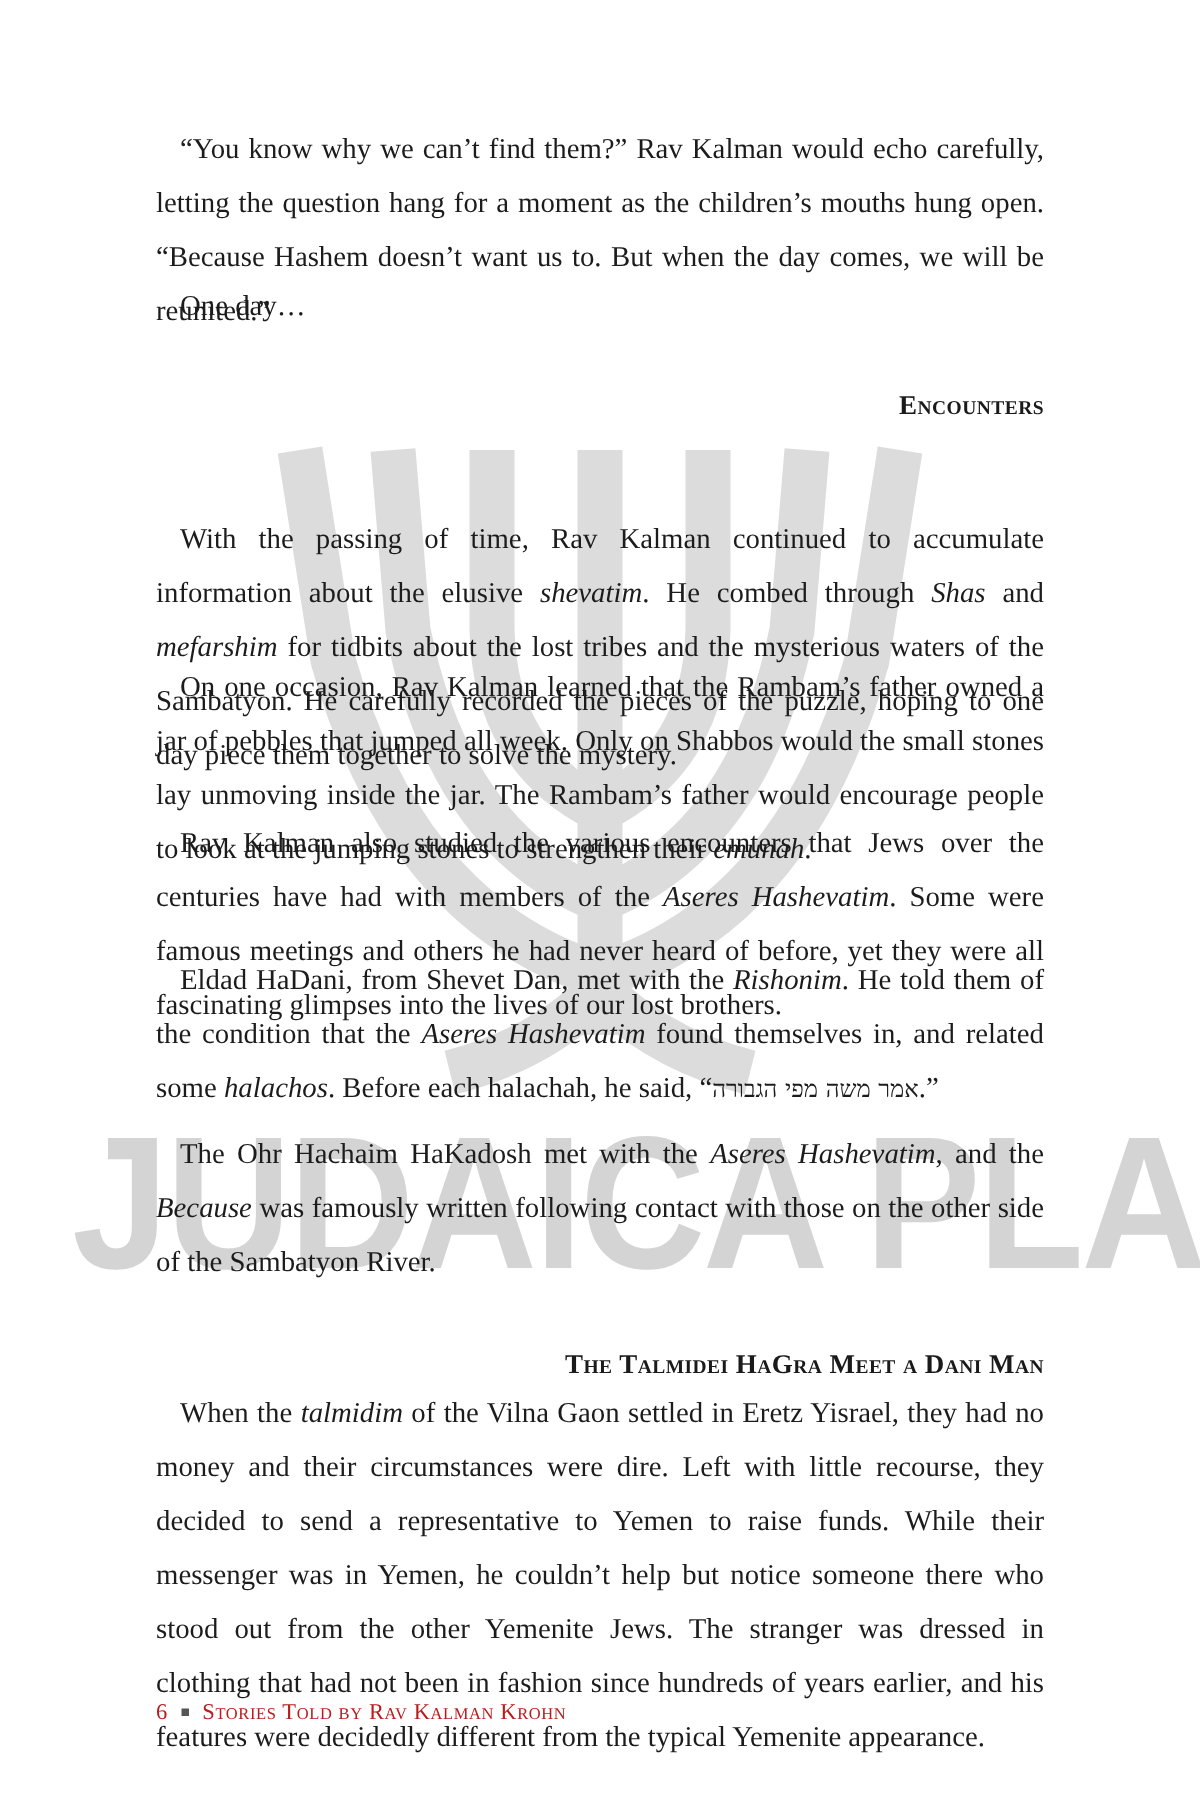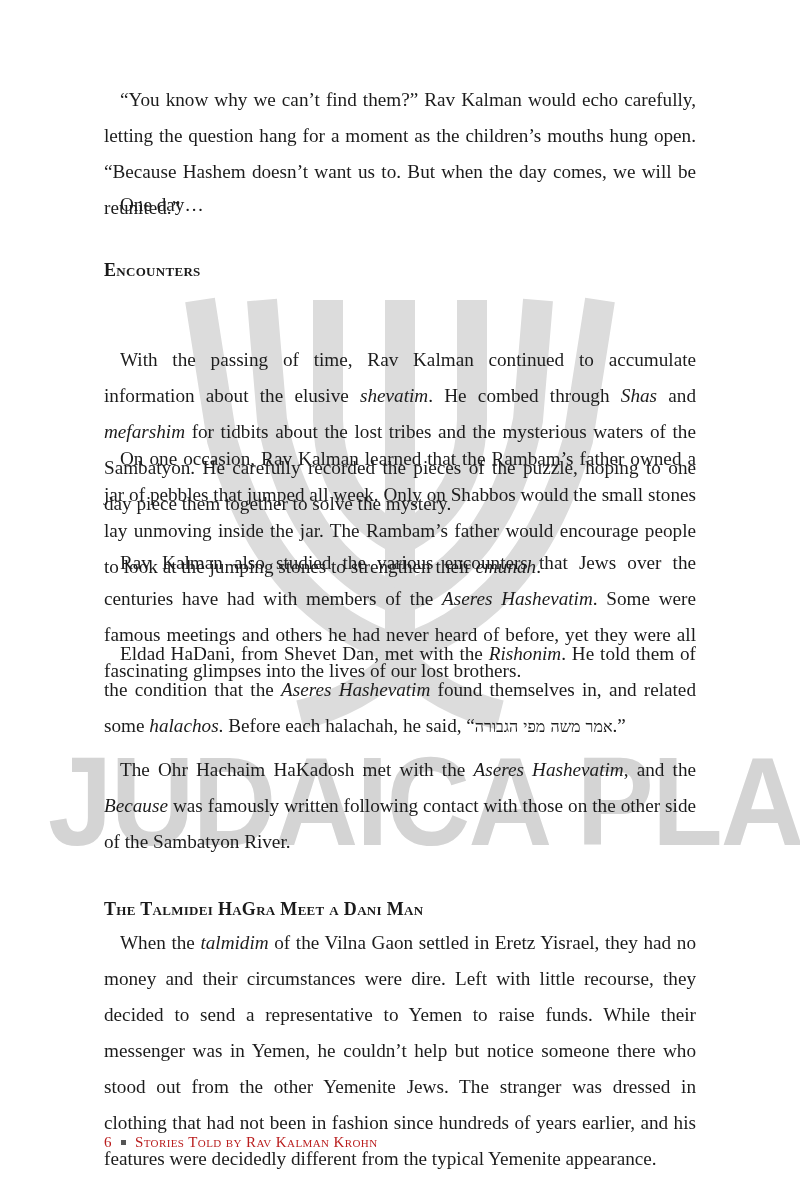--- a/index.html
+++ b/index.html
@@ -60,21 +60,21 @@
     .h-enc { position: absolute; top: 257px; width: 592px; }
     .p3 { position: absolute; top: 311px; width: 592px; margin-top: 31px; }
     .p4 { position: absolute; top: 441px; width: 592px; }
     .p5 { position: absolute; top: 545px; width: 592px; }
     .p6 { position: absolute; top: 636px; width: 592px; }
     .p7 { position: absolute; top: 752px; width: 592px; }
     .h-tal { position: absolute; top: 896px; width: 592px; }
     .p8 { position: absolute; top: 925px; width: 592px; }
     .heading {
       margin: 0;
-      text-align: left;
+      text-align: right;
       font-weight: bold;
       font-size: 18px;
       line-height: 26px;
       font-variant: small-caps;
       letter-spacing: 0.3px;
       color: #1a1a1a;
     }
     .footer {
       position: absolute;
       left: 104px;

